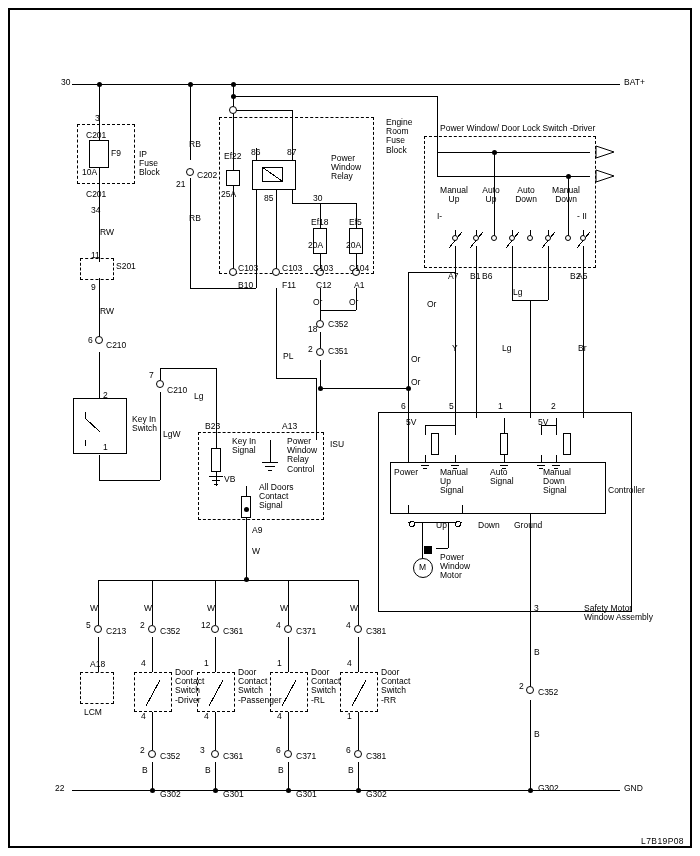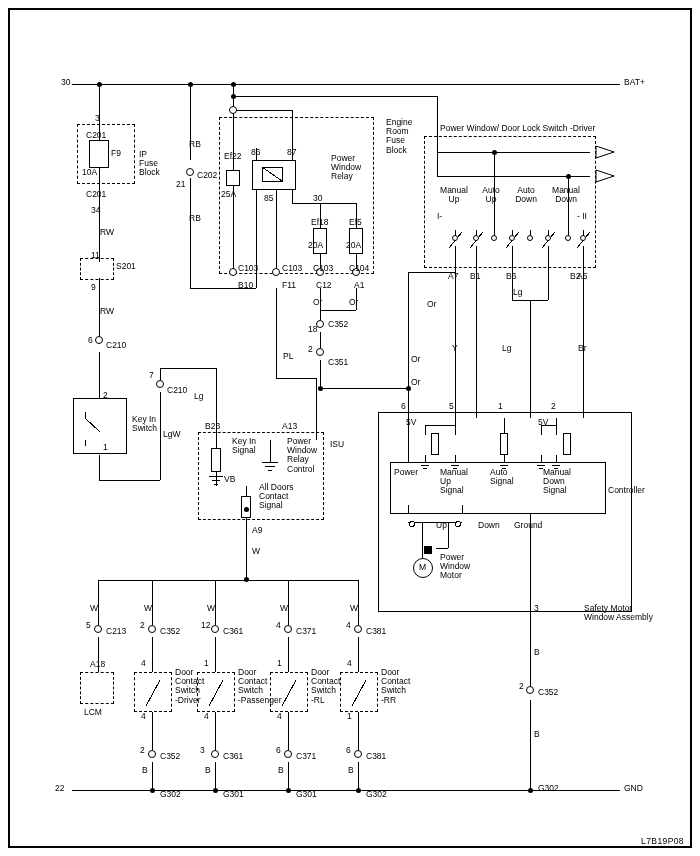--- a/index.html
+++ b/index.html
@@ -301,21 +301,21 @@
 
   <div class="lbl" style="left:313px;top:298px">Or</div>
   <div class="lbl" style="left:349px;top:298px">Or</div>
 
   <div class="cir" style="left:316px;top:320px;width:8px;height:8px"></div>
   <div class="lbl" style="left:308px;top:325px">18</div>
   <div class="lbl" style="left:328px;top:320px">C352</div>
 
   <div class="cir" style="left:316px;top:348px;width:8px;height:8px"></div>
   <div class="lbl" style="left:308px;top:345px">2</div>
-  <div class="lbl" style="left:328px;top:358px">C351</div>
+  <div class="lbl" style="left:328px;top:347px">C351</div>
 
   <div class="lbl" style="left:283px;top:352px">PL</div>
   <div class="lbl" style="left:411px;top:378px">Or</div>
   <div class="lbl" style="left:427px;top:300px">Or</div>
 
   <div class="dash" style="left:424px;top:136px;width:172px;height:132px"></div>
   <div class="lbl b" style="left:440px;top:124px">Power Window/ Door Lock Switch -Driver</div>
   <svg width="700" height="856">
     <g stroke="#000" fill="none" stroke-width="1">
       <polygon points="596,146 614,152 596,158"></polygon>
@@ -337,21 +337,21 @@
   <div class="cir" style="left:473px;top:235px;width:6px;height:6px"></div>
   <div class="cir" style="left:491px;top:235px;width:6px;height:6px"></div>
   <div class="cir" style="left:509px;top:235px;width:6px;height:6px"></div>
   <div class="cir" style="left:527px;top:235px;width:6px;height:6px"></div>
   <div class="cir" style="left:545px;top:235px;width:6px;height:6px"></div>
   <div class="cir" style="left:565px;top:235px;width:6px;height:6px"></div>
   <div class="cir" style="left:580px;top:235px;width:6px;height:6px"></div>
 
   <div class="lbl" style="left:448px;top:272px">A7</div>
   <div class="lbl" style="left:470px;top:272px">B1</div>
-  <div class="lbl" style="left:506px;top:272px">B6</div>
+  <div class="lbl" style="left:482px;top:272px">B6</div>
   <div class="lbl" style="left:570px;top:272px">B2</div>
   <div class="lbl" style="left:577px;top:272px">A5</div>
   <div class="lbl" style="left:513px;top:288px">Lg</div>
 
   <div class="lbl" style="left:452px;top:344px">Y</div>
   <div class="lbl" style="left:502px;top:344px">Lg</div>
   <div class="lbl" style="left:578px;top:344px">Br</div>
   <div class="lbl" style="left:411px;top:355px">Or</div>
 
   <div class="dash" style="left:198px;top:432px;width:126px;height:88px"></div>

